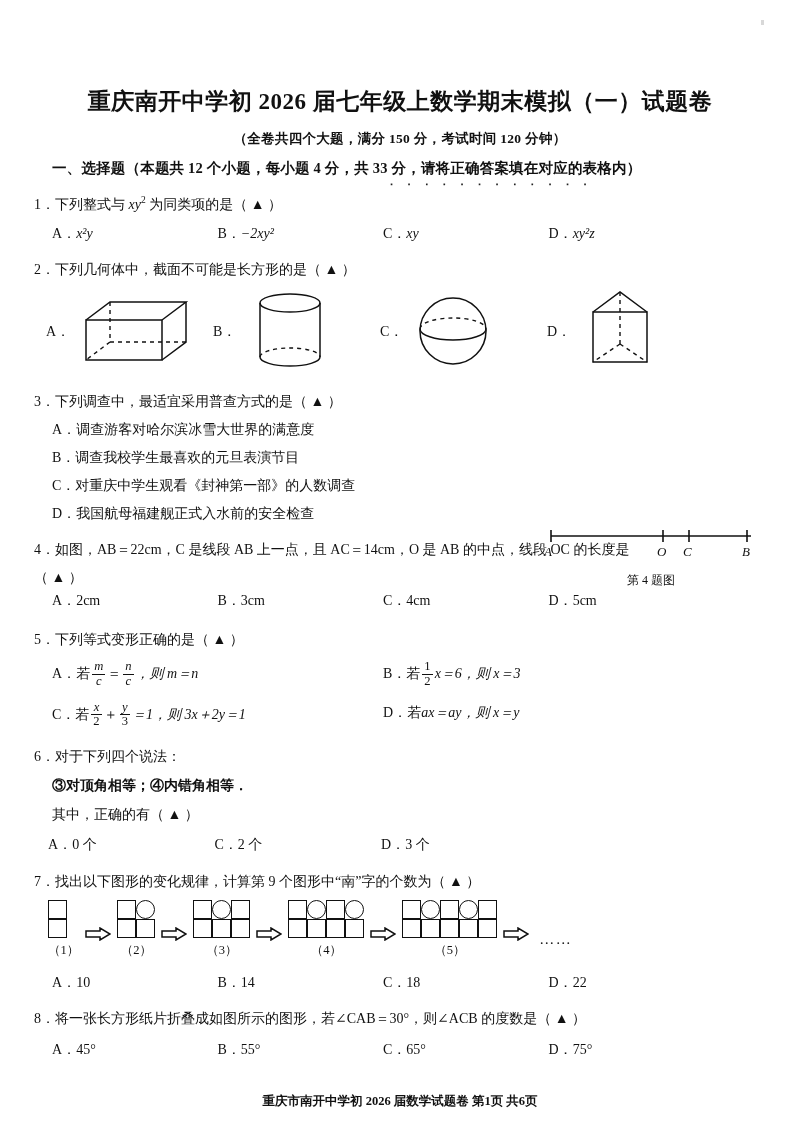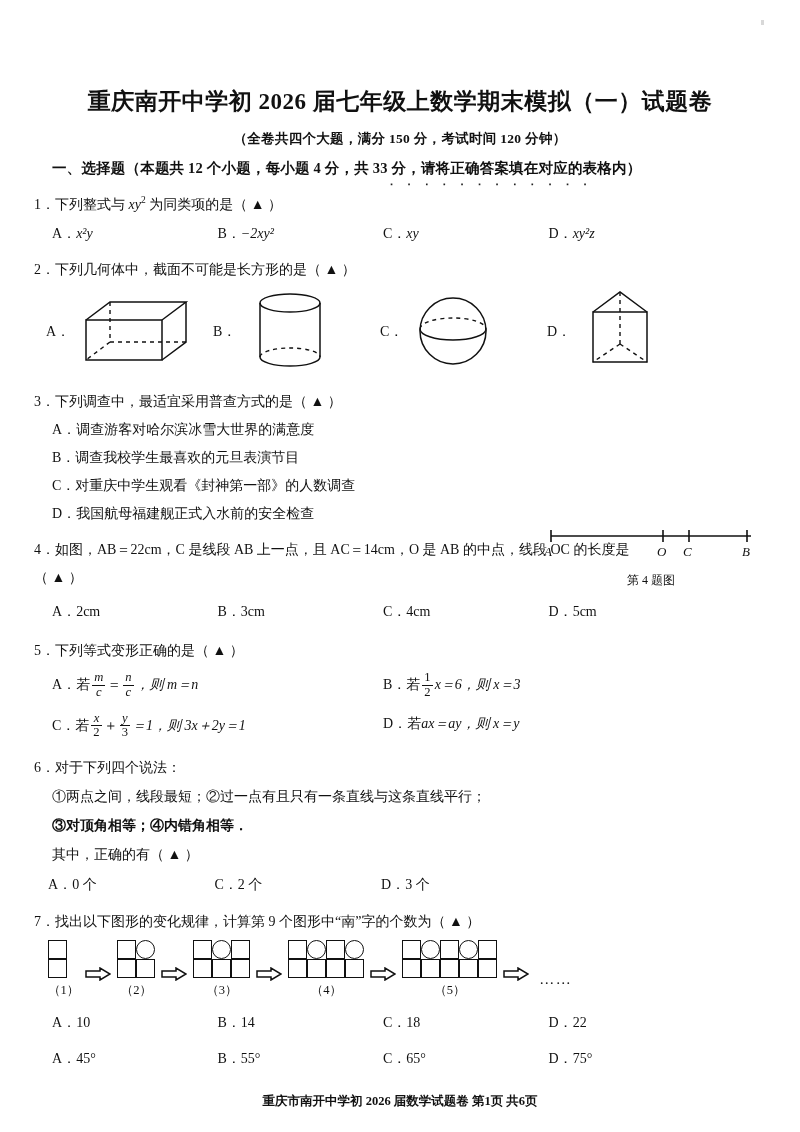--- a/index.html
+++ b/index.html
@@ -246,21 +246,21 @@
         <div><span>C．</span><span>对重庆中学生观看《封神第一部》的人数调查</span></div>
         <div><span>D．</span><span>我国航母福建舰正式入水前的安全检查</span></div>
       </div>
     </div>
 
     <div class="q q4-wrap">
       <div class="q-stem">
         <span>4．</span><span>如图，AB＝22cm，C 是线段 AB 上一点，且 AC＝14cm，O 是 AB 的中点，线段 OC 的长度是</span>
       </div>
       <div style="margin-top:7px;">（  ▲  ）</div>
-      <div class="opts opt-4" style="margin-top:13px;">
+      <div class="opts opt-4" style="margin-top:2px;">
         <div><span>A．</span><span>2cm</span></div>
         <div><span>B．</span><span>3cm</span></div>
         <div><span>C．</span><span>4cm</span></div>
         <div><span>D．</span><span>5cm</span></div>
       </div>
 
       <div class="seg-fig">
         <svg width="220" height="38" viewBox="0 0 220 38">
           <g stroke="#111" stroke-width="1.6" fill="none">
             <path d="M10,13 L210,13"></path>
@@ -299,21 +299,20 @@
         <div>
           <span>D．</span><span>若</span><i class="v">ax＝ay，则 x＝y</i>
         </div>
       </div>
     </div>
 
     <div class="q" style="margin-top:17px;">
       <div class="q-stem">
         <span>6．</span><span>对于下列四个说法：</span>
       </div>
-      <div style="padding-left:18px; margin-top:8px;">①两点之间，线段最短；②过一点有且只有一条直线与这条直线平行；</div>
       <div style="padding-left:18px; margin-top:8px;font-weight:bold;">③对顶角相等；④内错角相等．</div>
       <div style="padding-left:18px; margin-top:8px;">其中，正确的有（  ▲  ）</div>
       <div class="opts opt-4" style="margin-top:9px; padding-left:14px;">
         <div><span>A．</span><span>0 个</span></div>
         <div><span>C．</span><span>2 个</span></div>
         <div><span>D．</span><span>3 个</span></div>
       </div>
     </div>
 
     <div class="q" style="margin-top:16px;">
@@ -407,20 +406,23 @@
 
       <div class="opts opt-4" style="margin-top:12px;">
         <div><span>A．</span><span>10</span></div>
         <div><span>B．</span><span>14</span></div>
         <div><span>C．</span><span>18</span></div>
         <div><span>D．</span><span>22</span></div>
       </div>
     </div>
 
     <div class="q" style="margin-top:15px;">
+      <div class="q-stem">
+        <span>8．</span><span>将一张长方形纸片折叠成如图所示的图形，若∠CAB＝30°，则∠ACB 的度数是（  ▲  ）</span>
+      </div>
       <div class="opts opt-4" style="margin-top:10px;">
         <div><span>A．</span><span>45°</span></div>
         <div><span>B．</span><span>55°</span></div>
         <div><span>C．</span><span>65°</span></div>
         <div><span>D．</span><span>75°</span></div>
       </div>
     </div>
 
   </div>
 

